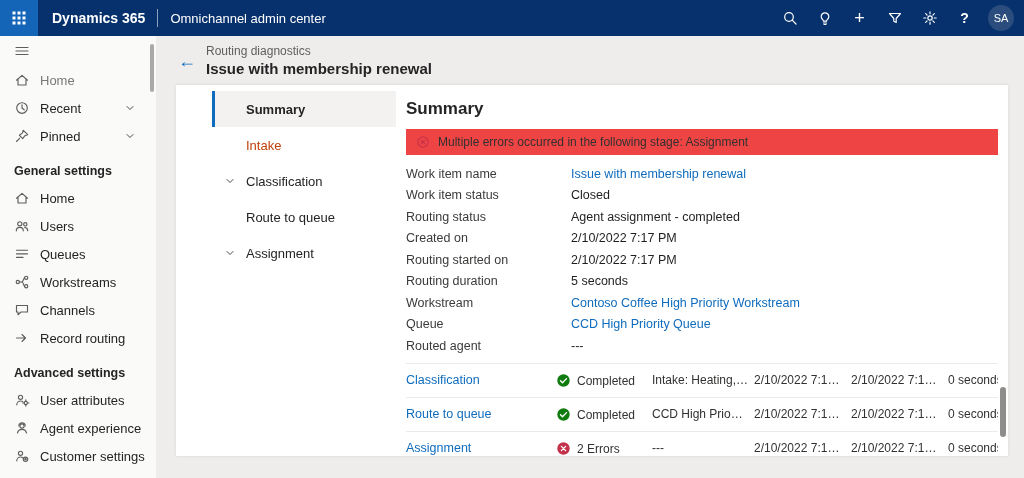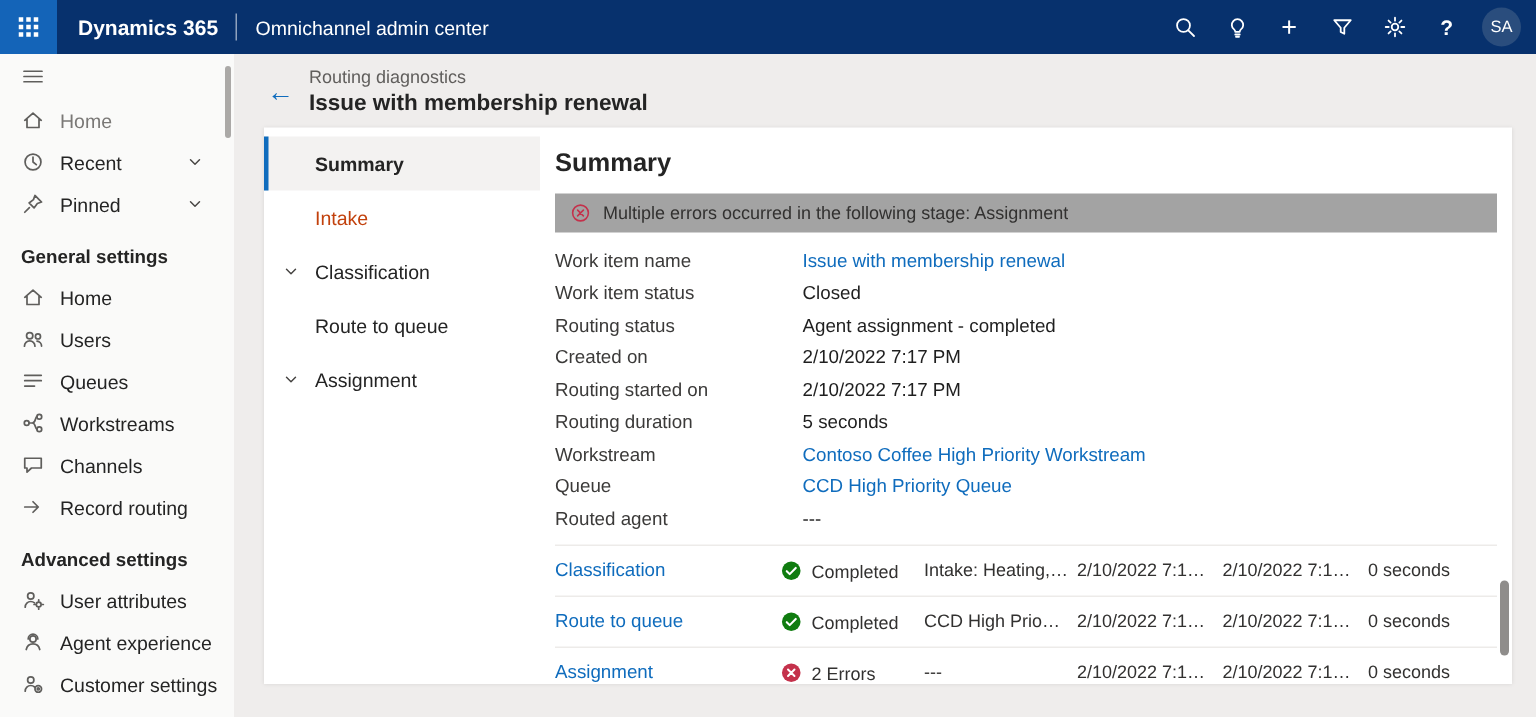--- a/index.html
+++ b/index.html
@@ -49,21 +49,21 @@
   .subnav-item { position:relative; height:36px; display:flex; align-items:center; padding-left:34px;
                  color:#242424; cursor:pointer; }
   .subnav-item[data-state="selected"] { background:#f3f2f1; font-weight:bold; }
   .subnav-item[data-state="selected"]::before { content:""; position:absolute; left:0; top:0; bottom:0; width:3px; background:#0f6cbd; }
   .subnav-item[data-state="disabled"] { color:#c2410c; cursor:default; }
   .subnav-chev { position:absolute; left:12px; top:12px; }
 
   
   .main { flex:1; min-width:0; padding:14px 10px 0 10px; }
   .heading { font-size:17px; font-weight:bold; color:#242424; }
-  .banner { margin-top:10px; height:26px; background:#a3a3a3; display:flex; align-items:center; padding:0 10px; gap:8px; }
+  .banner { margin-top:10px; height:26px; background:#ef4444; display:flex; align-items:center; padding:0 10px; gap:8px; }
   .banner svg { width:14px; height:14px; flex:none; }
   .banner .txt { font-size:12px; color:#323130; white-space:nowrap; overflow:hidden; }
 
   .fields { margin-top:8px; }
   .frow { display:flex; align-items:center; height:21.5px; font-size:12.5px; }
   .flabel { width:165px; flex:none; color:#3b3a39; white-space:nowrap; }
   .fval { color:#1f1f1f; white-space:nowrap; overflow:hidden; }
   .fval[data-kind="link"] { color:#0f6cbd; cursor:pointer; }
 
   .stages { margin-top:6px; }
@@ -254,21 +254,21 @@
 
 <div class="content">
   <div class="crumb-row">
     <span class="back">←</span>
     <span>
       <div class="crumb-small">Routing diagnostics</div>
       <div class="crumb-title">Issue with membership renewal</div>
     </span>
   </div>
 
-  <div class="panel" style="position:absolute;">
+  <div class="panel" style="position:absolute;padding-left:36px;">
 
     <div class="subnav">
       <div class="subnav-item" data-state="selected">
         <span>Summary</span>
       </div>
       <div class="subnav-item" data-state="disabled">
         <span>Intake</span>
       </div>
       <div class="subnav-item" data-state="normal">
         <span class="chev subnav-chev">

